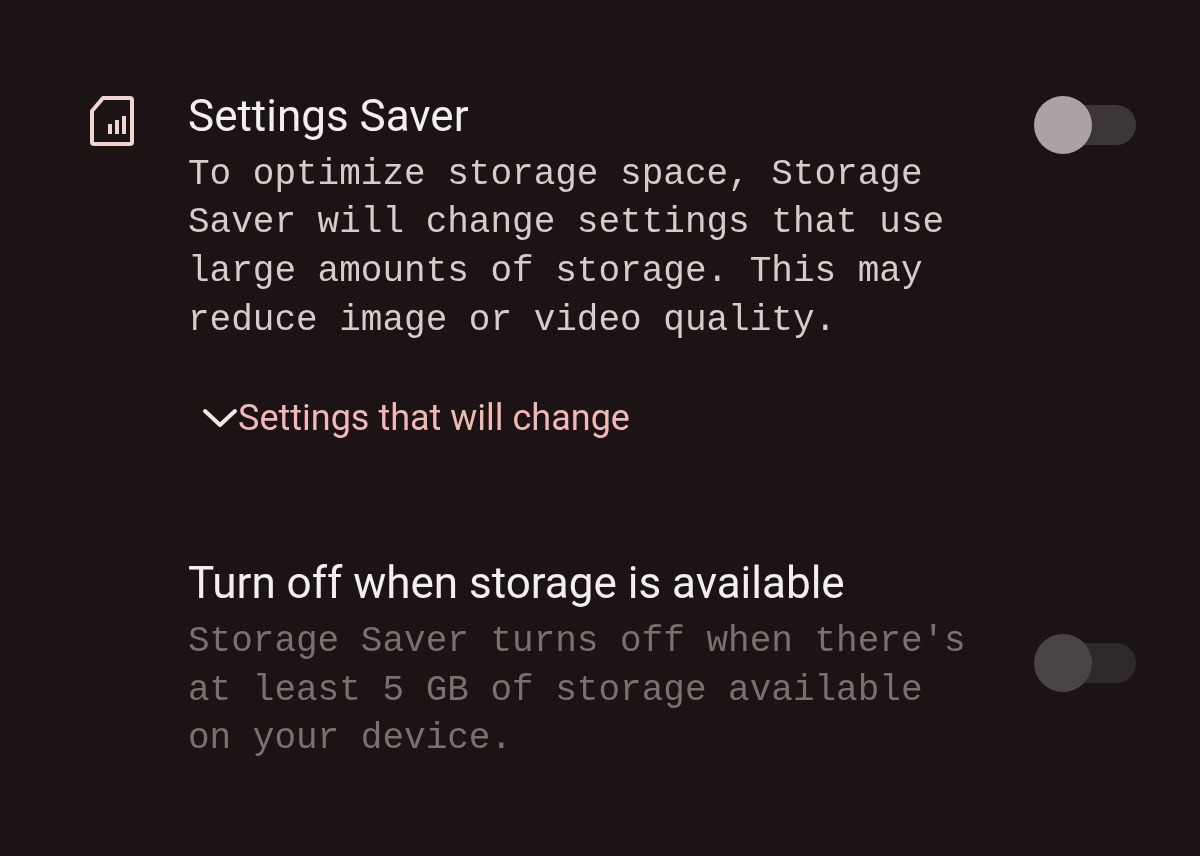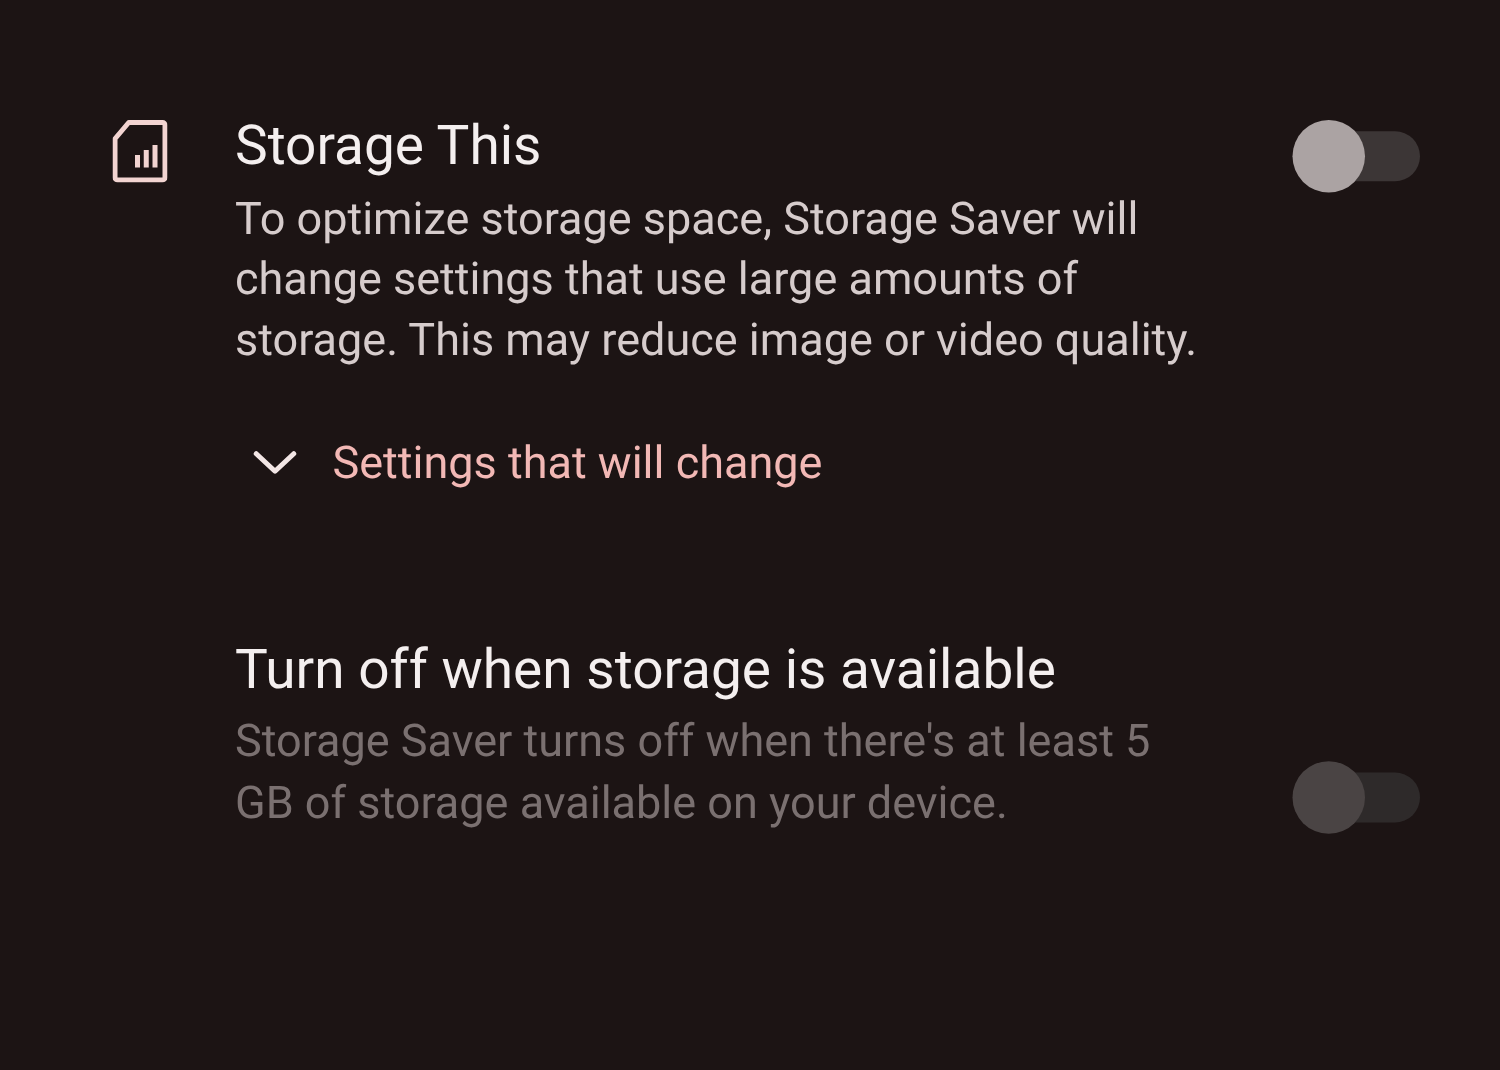--- a/index.html
+++ b/index.html
@@ -44,28 +44,28 @@
       font-size: 44px;
       font-weight: 400;
       line-height: 1.2;
       margin-bottom: 8px;
     }
     .description {
       color: #d6cccc;
       font-size: 36px;
       font-weight: 400;
       line-height: 1.35;
+      font-family: Liberation Mono, monospace;
     }
     .description.dim {
       color: #7a7070;
     }
     .expand-row {
       display: flex;
       align-items: center;
-      gap: 28px;
       margin-top: 52px;
       margin-left: 14px;
       cursor: pointer;
     }
     .chevron-icon {
       width: 36px;
       height: 22px;
     }
     .expand-label {
       color: #f2b8b5;
@@ -100,21 +100,21 @@
     .toggle.disabled .toggle-track {
       background-color: #2e2a2a;
     }
     .toggle.disabled .toggle-thumb {
       background-color: #4a4444;
     }
     .second-setting {
       margin-top: 118px;
       margin-left: 98px;
       display: flex;
-      align-items: flex-end;
+      align-items: center;
       gap: 64px;
     }
     .second-content {
       flex: 1;
       max-width: 800px;
     }
     .second-toggle-col {
       flex-shrink: 0;
       padding-top: 6px;
     }
@@ -126,21 +126,21 @@
   <div class="setting-row">
     <div class="icon-col">
       <svg class="sd-icon" viewBox="0 0 44 50" fill="none">
         <path d="M 13 2 L 40 2 C 41.1 2 42 2.9 42 4 L 42 46 C 42 47.1 41.1 48 40 48 L 4 48 C 2.9 48 2 47.1 2 46 L 2 15 L 13 2 Z" stroke="#f2d4d1" stroke-width="4" fill="none" stroke-linejoin="round"></path>
         <rect x="18" y="28" width="4" height="10" fill="#f2d4d1"></rect>
         <rect x="25" y="24" width="4" height="14" fill="#f2d4d1"></rect>
         <rect x="32" y="20" width="4" height="18" fill="#f2d4d1"></rect>
       </svg>
     </div>
     <div class="content-col">
-      <div class="title">Storage This</div>
+      <div class="title">Settings Saver</div>
       <div class="description">To optimize storage space, Storage Saver will change settings that use large amounts of storage. This may reduce image or video quality.</div>
       <div class="expand-row">
         <svg class="chevron-icon" viewBox="0 0 36 22">
           <path d="M 3 4 L 18 18 L 33 4" stroke="#f2e6e5" stroke-width="4" fill="none" stroke-linecap="round" stroke-linejoin="round"></path>
         </svg>
         <span class="expand-label">Settings that will change</span>
       </div>
     </div>
     <div class="toggle-col">
       <div class="toggle">

